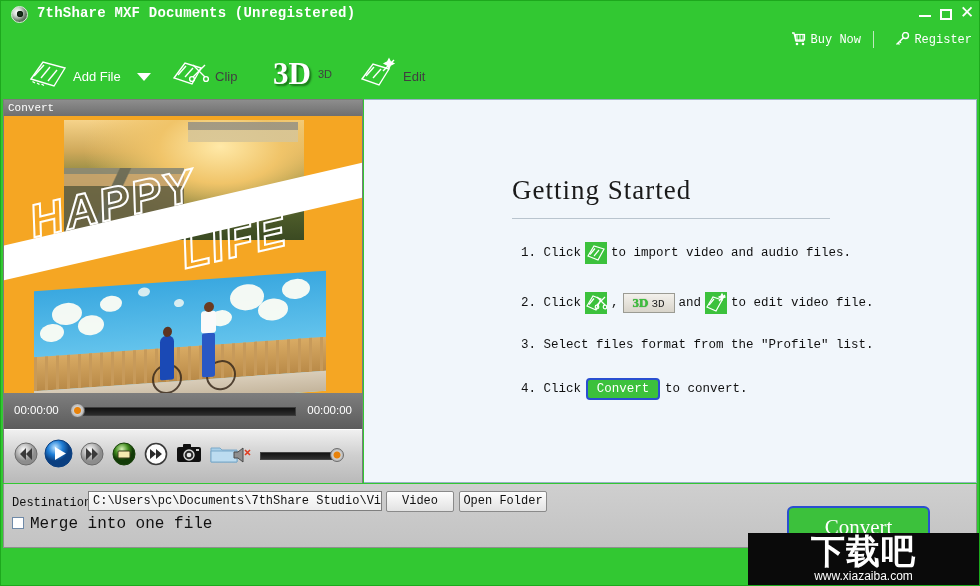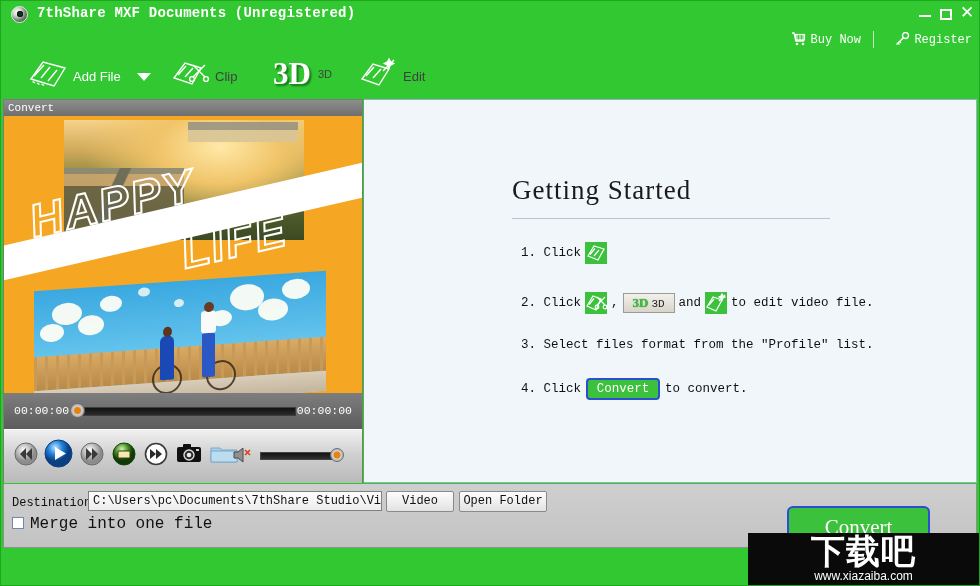--- a/index.html
+++ b/index.html
@@ -175,21 +175,21 @@
     font-family:"Liberation Sans",sans-serif;font-weight:bold;font-style:italic;
     transform:rotate(-13deg);letter-spacing:2px;
   }
   .happy{left:24px;top:60px;font-size:46px;}
   .life{left:176px;top:98px;font-size:46px;}
 
   .seekbar{
     position:absolute;left:0;top:293px;width:358px;height:36px;
     background:linear-gradient(#7e7e7e,#5c5c5c);
   }
-  .tc{position:absolute;top:11px;color:#ffffff;font-size:11.5px;font-family:Liberation Mono, monospace;}
+  .tc{position:absolute;top:11px;color:#ffffff;font-size:11.5px;font-family:Liberation Sans, sans-serif;}
   .tc-l{left:10px;}
   .tc-r{right:10px;}
   .track{
     position:absolute;left:72px;top:14px;width:220px;height:9px;
     background:linear-gradient(#111,#2d2d2d);border:1px solid #3d3d3d;box-sizing:border-box;
   }
   .knob{
     position:absolute;left:66px;top:10px;width:15px;height:15px;border-radius:50%;
     background:radial-gradient(circle at 50% 50%, #e8820a 0 3px, #cfcfcf 4px, #8e8e8e 100%);
     border:1px solid #6d6d6d;box-sizing:border-box;cursor:pointer;
@@ -526,20 +526,21 @@
       <span>Click</span>
       <span class="mini-icon">
         <svg width="22" height="22" viewBox="0 0 22 22">
             <g fill="none" stroke="#ffffff" stroke-width="1.2">
               <path d="M3 14 L9 4 L19 7 L13 18 Z"></path>
               <path d="M5 12.5 L10 6.5"></path>
               <path d="M9 14 L14 8"></path>
             </g>
           </svg>
       </span>
+      <span>to import video and audio files.</span>
     </div>
 
     <div class="step s2">
       <span>2.</span>&nbsp;
       <span>Click</span>
       <span class="mini-icon">
         <svg width="22" height="22" viewBox="0 0 22 22">
             <g fill="none" stroke="#ffffff" stroke-width="1.2">
               <path d="M2 14 L8 4 L16 7 L11 18 Z"></path>
               <path d="M4 12.5 L9 6.5"></path>

